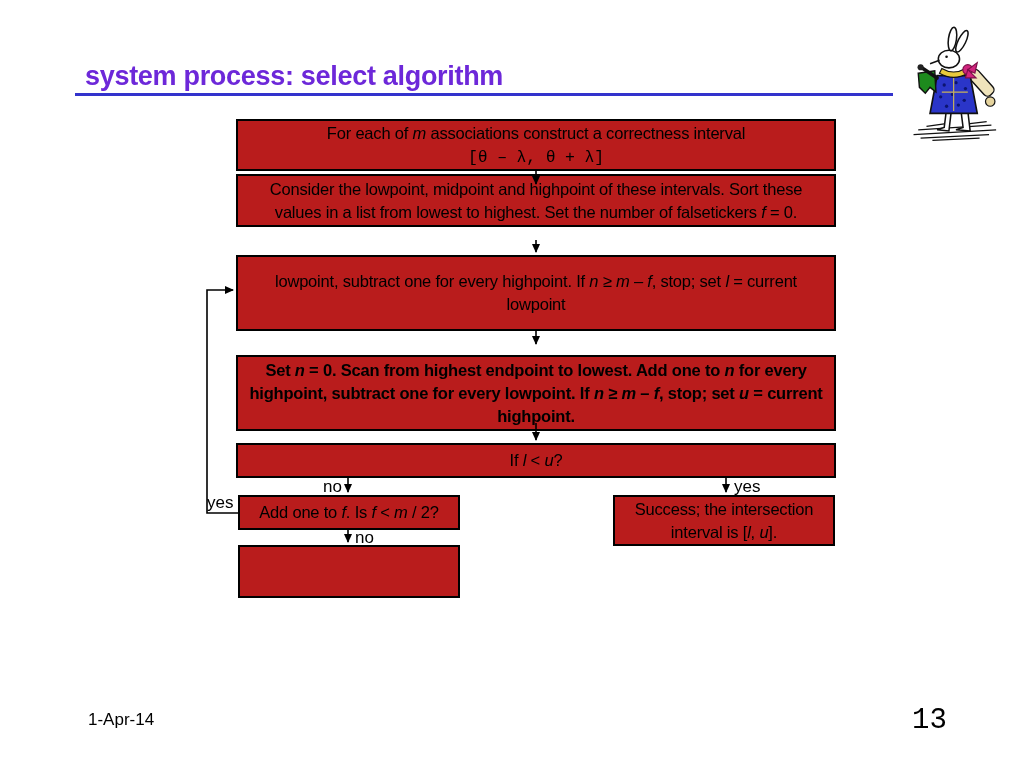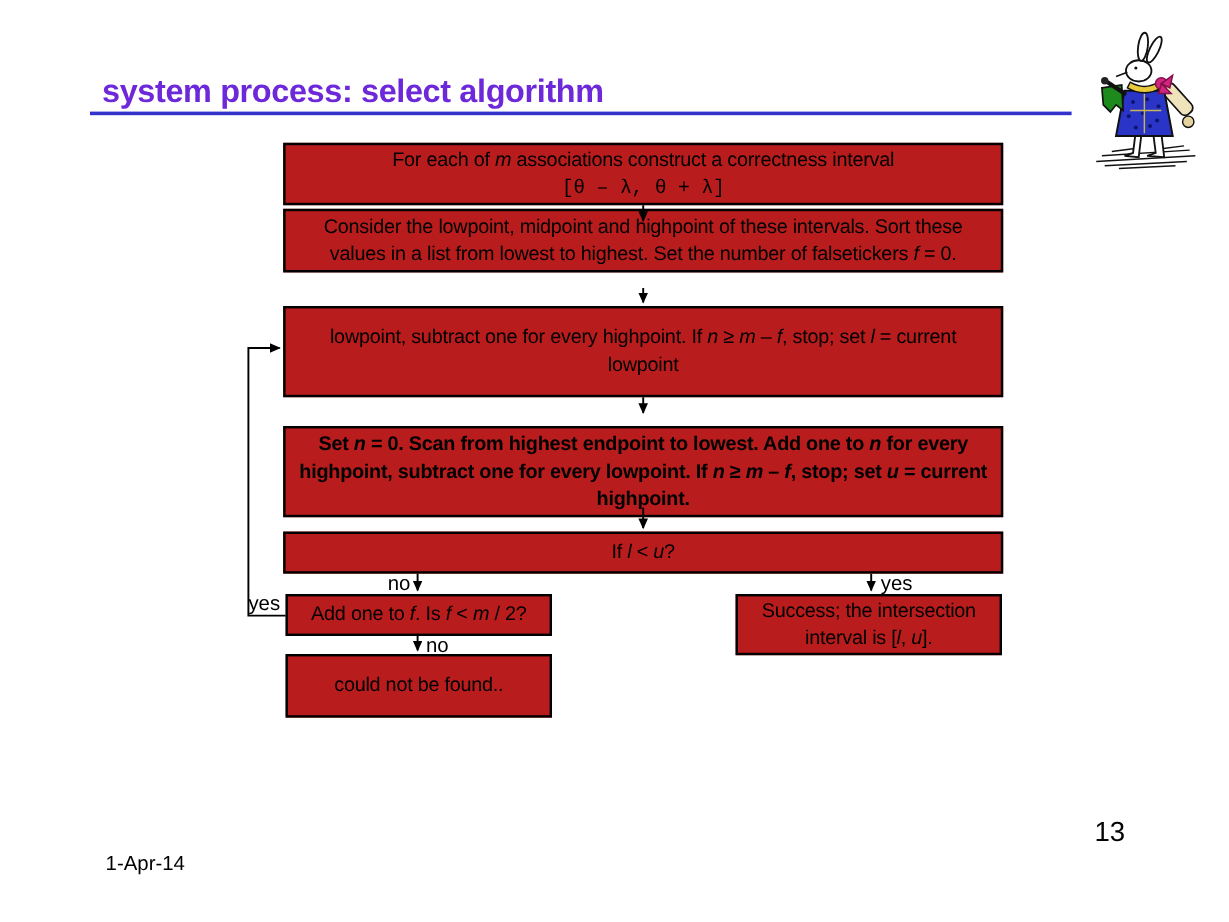--- a/index.html
+++ b/index.html
@@ -33,21 +33,21 @@
   #box7{left:238px;top:545px;width:218px;height:49px;}
   #box8{left:613px;top:495px;width:218px;height:47px;}
   .branch-label{
     position:absolute;font-size:17px;line-height:19px;white-space:nowrap;
   }
   #label-no1{left:300px;top:477px;width:42px;text-align:right;}
   #label-yes1{left:734px;top:477px;}
   #label-yes2{left:207px;top:493px;}
   #label-no2{left:355px;top:528px;}
   .footer-date{position:absolute;left:88px;top:710px;font-size:17px;}
-  .footer-page{position:absolute;left:912px;top:680px;font-size:23px;}
+  .footer-page{position:absolute;left:912px;top:704px;font-size:29px;font-family:Liberation Mono, monospace;}
   #connector-svg{position:absolute;left:0;top:0;pointer-events:none;}
   #rabbit{position:absolute;left:897px;top:24px;width:118px;height:122px;}
 </style>
 </head>
 <body>
 
 <div class="title">system process: select algorithm</div>
 <div class="title-underline"></div>
 
 <svg id="rabbit" viewBox="0 0 100 100">
@@ -127,21 +127,20 @@
     <div class="ln"><span>highpoint, subtract one for every lowpoint. If </span><span class="it">n</span><span> ≥ </span><span class="it">m</span><span> – </span><span class="it">f</span><span>, stop; set </span><span class="it">u</span><span> = current</span></div>
     <div class="ln"><span>highpoint.</span></div>
   </div>
 <div id="box5" class="fbox">
     <div class="ln"><span>If </span><span class="it">l</span><span> &lt; </span><span class="it">u</span><span>?</span></div>
   </div>
 <div id="box6" class="fbox">
     <div class="ln"><span>Add one to </span><span class="it">f</span><span>. Is </span><span class="it">f</span><span> &lt; </span><span class="it">m</span><span> / 2?</span></div>
   </div>
 <div id="box7" class="fbox">
-    <div class="ln"><span>could not be found..</span></div>
   </div>
 <div id="box8" class="fbox">
     <div class="ln"><span>Success; the intersection</span></div>
     <div class="ln"><span>interval is [</span><span class="it">l</span><span>, </span><span class="it">u</span><span>].</span></div>
   </div>
 
 <div id="label-no1" class="branch-label">no</div>
 <div id="label-yes1" class="branch-label">yes</div>
 <div id="label-yes2" class="branch-label">yes</div>
 <div id="label-no2" class="branch-label">no</div>

